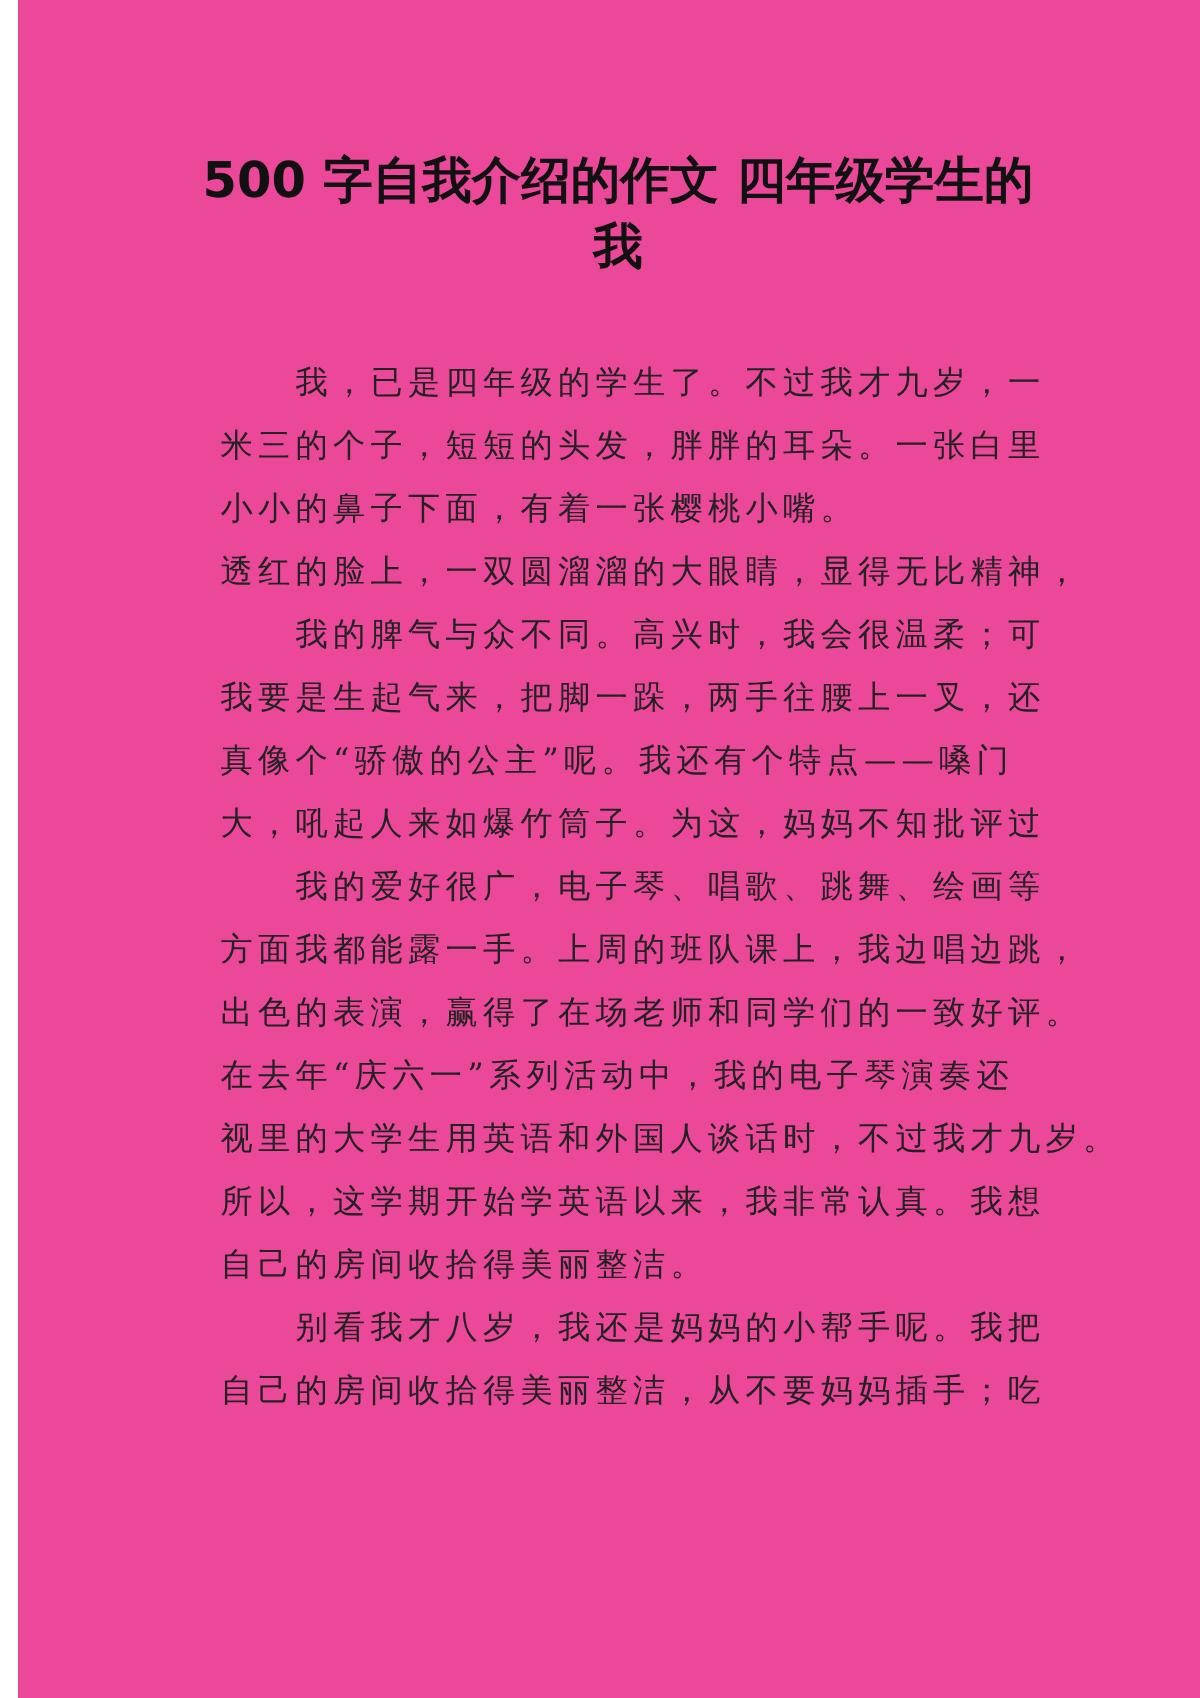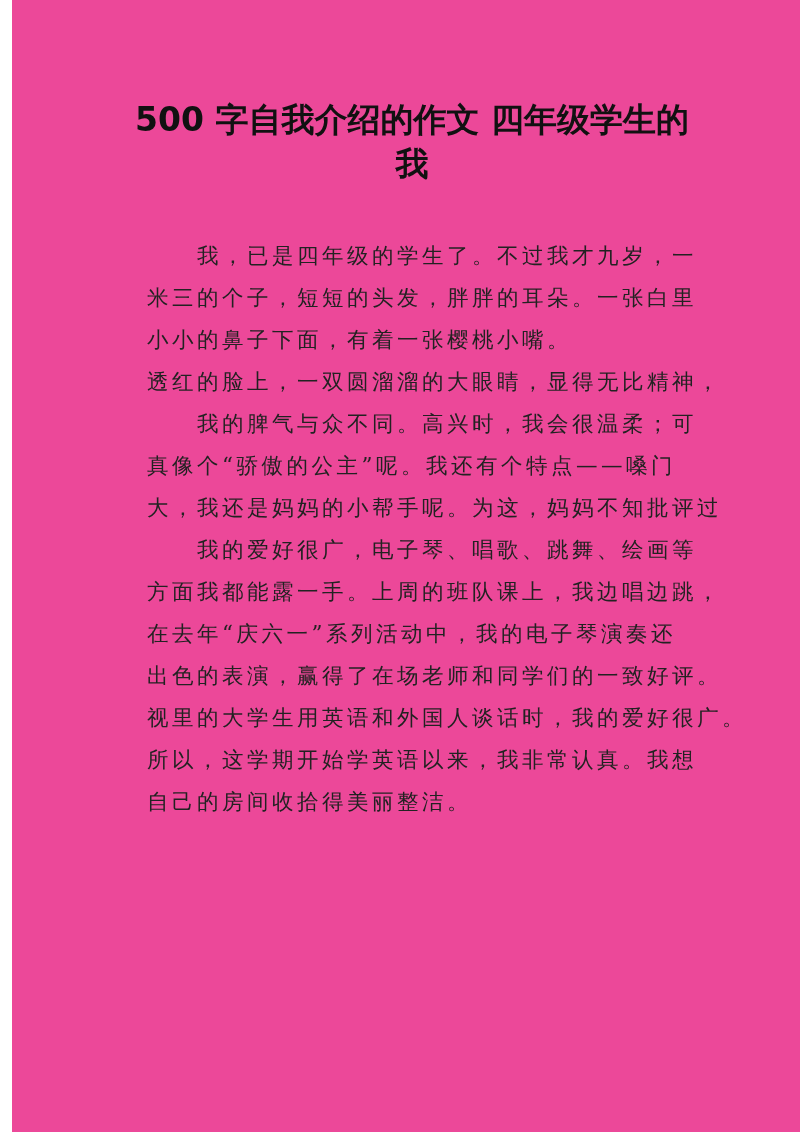--- a/index.html
+++ b/index.html
@@ -30,26 +30,31 @@
 
   <div class="body-text">
     <div>
       <div class="line indent">我，已是四年级的学生了。不过我才九岁，一</div>
       <div class="line">米三的个子，短短的头发，胖胖的耳朵。一张白里</div>
       <div class="line">小小的鼻子下面，有着一张樱桃小嘴。</div>
       <div class="line">透红的脸上，一双圆溜溜的大眼睛，显得无比精神，</div>
     </div>
     <div>
       <div class="line indent">我的脾气与众不同。高兴时，我会很温柔；可</div>
+      <div class="line">我要是生起气来，把脚一跺，两手往腰上一叉，还</div>
       <div class="line">真像个“骄傲的公主”呢。我还有个特点——嗓门</div>
-      <div class="line">大，我还是妈妈的小帮手呢。为这，妈妈不知批评过</div>
+      <div class="line">大，吼起人来如爆竹筒子。为这，妈妈不知批评过</div>
     </div>
     <div>
       <div class="line indent">我的爱好很广，电子琴、唱歌、跳舞、绘画等</div>
       <div class="line">方面我都能露一手。上周的班队课上，我边唱边跳，</div>
+      <div class="line">出色的表演，赢得了在场老师和同学们的一致好评。</div>
       <div class="line">在去年“庆六一”系列活动中，我的电子琴演奏还</div>
-      <div class="line">出色的表演，赢得了在场老师和同学们的一致好评。</div>
-      <div class="line">视里的大学生用英语和外国人谈话时，我的爱好很广。</div>
+      <div class="line">视里的大学生用英语和外国人谈话时，不过我才九岁。</div>
       <div class="line">所以，这学期开始学英语以来，我非常认真。我想</div>
       <div class="line">自己的房间收拾得美丽整洁。</div>
+    </div>
+    <div>
+      <div class="line indent">别看我才八岁，我还是妈妈的小帮手呢。我把</div>
+      <div class="line">自己的房间收拾得美丽整洁，从不要妈妈插手；吃</div>
     </div>
   </div>
 </div>
 
 </body></html>

